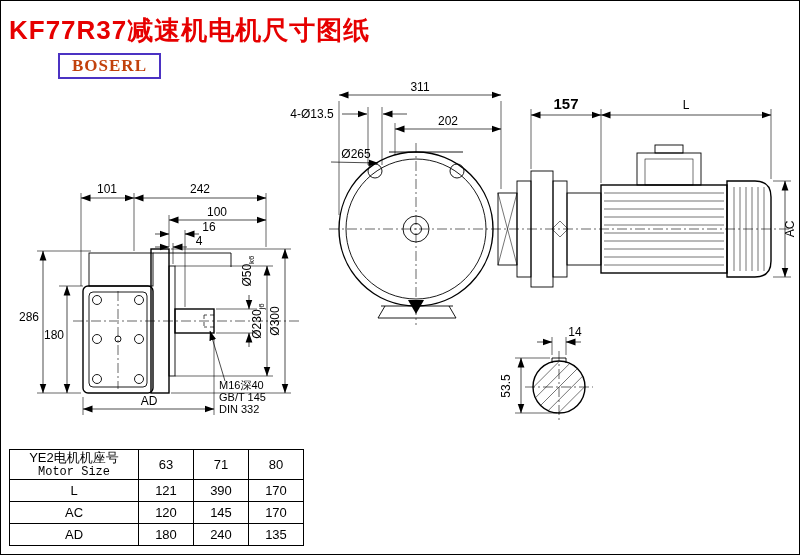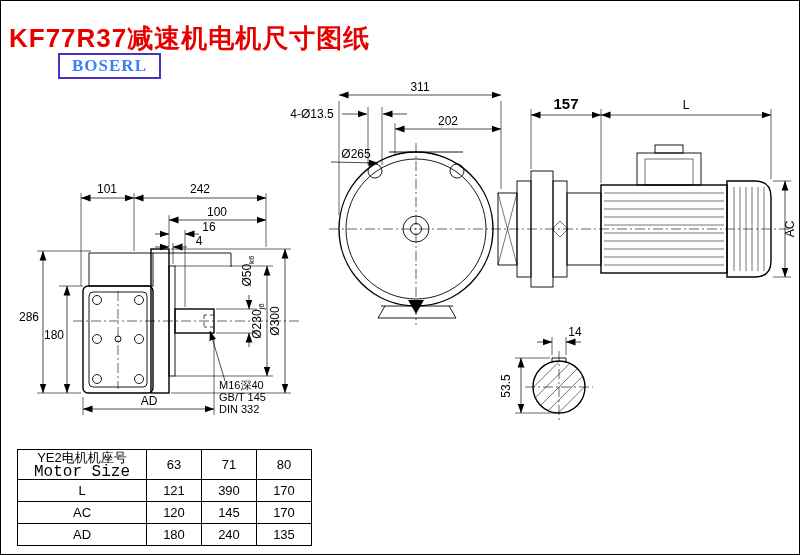--- a/index.html
+++ b/index.html
@@ -1,40 +1,40 @@
 <!DOCTYPE html>
 <html><head>
 <meta charset="utf-8">
 <style>
   html,body{margin:0;padding:0;background:#fff;}
   .page{position:relative;width:800px;height:555px;background:#fff;border:1px solid #000;
         box-sizing:border-box;font-family:"Liberation Sans",sans-serif;overflow:hidden;}
-  .title{position:absolute;left:8px;top:20px;font-size:26px;font-weight:bold;color:#e60000;
+  .title{position:absolute;left:8px;top:12px;font-size:26px;font-weight:bold;color:#e60000;
          font-family:"Liberation Sans",sans-serif;letter-spacing:1px;}
   .logo{position:absolute;left:57px;top:52px;border:2px solid #4b32c3;padding:1px 12px;
-        color:#3b82f6;font-family:"Liberation Serif",serif;font-weight:bold;font-size:17px;
+        color:#c2410c;font-family:"Liberation Serif",serif;font-weight:bold;font-size:17px;
         letter-spacing:1px;background:#fff;}
   svg{position:absolute;left:0;top:0;}
   .ol{fill:none;stroke:#000;stroke-width:1.4;}
   .ol2{fill:none;stroke:#000;stroke-width:0.9;}
   .thin{fill:none;stroke:#000;stroke-width:0.55;}
   .dim{fill:none;stroke:#000;stroke-width:0.7;}
   .ext{fill:none;stroke:#000;stroke-width:0.6;}
   .cl{fill:none;stroke:#000;stroke-width:0.6;stroke-dasharray:10 3 2 3;}
   .dash{fill:none;stroke:#000;stroke-width:0.7;stroke-dasharray:4 3;}
   text.d{font-family:"Liberation Sans",sans-serif;font-size:12px;fill:#000;}
   text.db{font-weight:bold;font-size:15px;}
   text.s{font-size:11px;}
   tspan.sub{font-size:8px;}
-  table.spec{position:absolute;left:8px;top:448px;border-collapse:collapse;background:#fff;margin-left:8px;}
+  table.spec{position:absolute;left:8px;top:448px;border-collapse:collapse;background:#fff;}
   table.spec td{border:1px solid #000;text-align:center;font-size:13px;color:#000;padding:0;}
   table.spec td.hd{width:128px;}
   table.spec td.c{width:54px;height:21px;}
   .hcn{font-size:13px;line-height:15px;}
-  .hen{font-size:16px;line-height:14px;font-family:"Liberation Mono",monospace;}
+  .hen{font-size:12px;line-height:14px;font-family:"Liberation Mono",monospace;}
 </style>
 </head>
 <body>
 
 <div class="page">
 
   <div class="title">KF77R37减速机电机尺寸图纸</div>
   <div class="logo">BOSERL</div>
 
   <svg width="800" height="555" viewBox="0 0 800 555">

